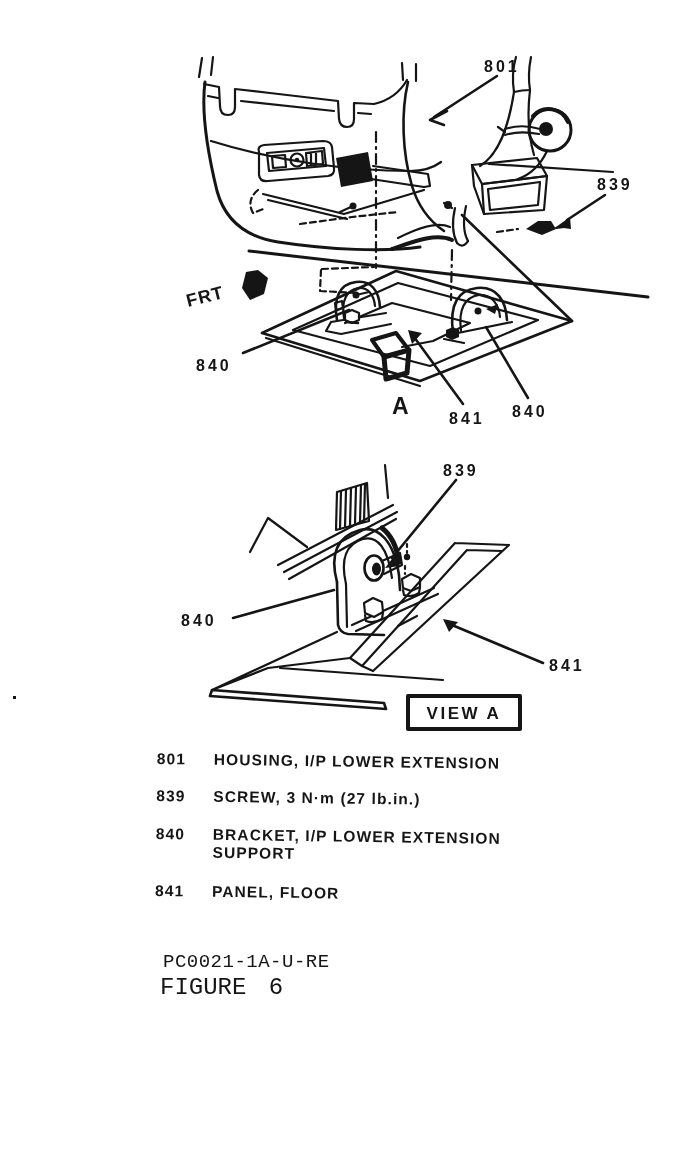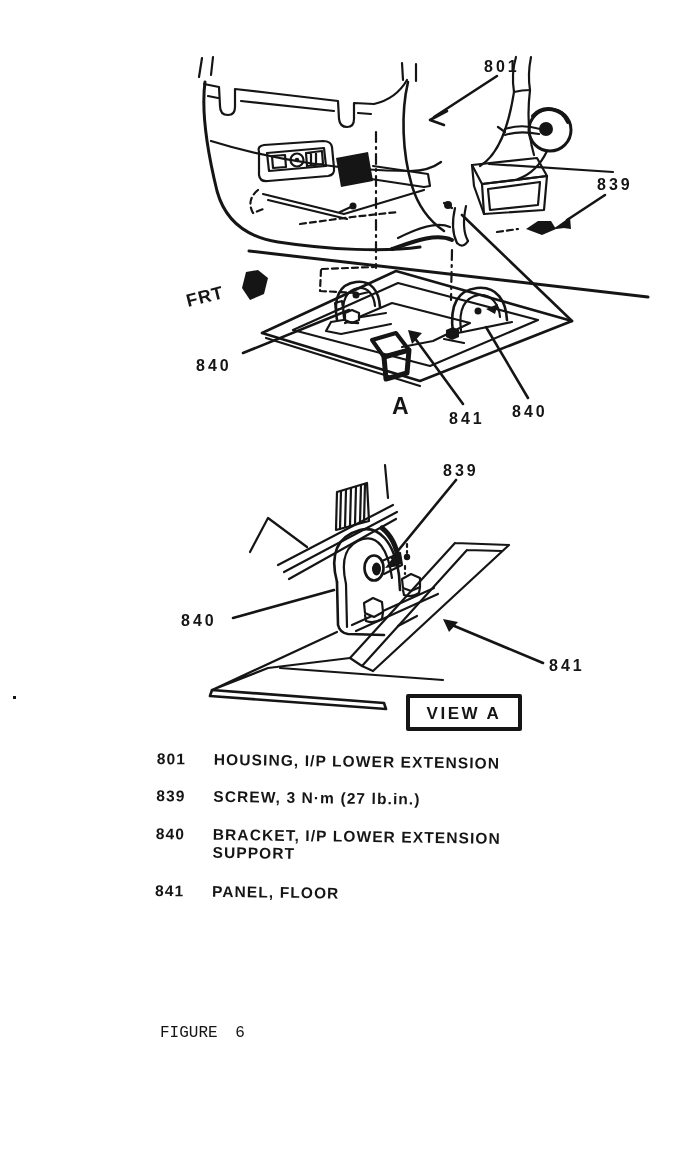--- a/index.html
+++ b/index.html
@@ -28,22 +28,22 @@
   .legend{position:absolute;left:157px;top:750px;width:436px;
           transform:rotate(0.8deg);transform-origin:left top;}
   .legend-row{display:flex;align-items:flex-start;line-height:18px;
               font-weight:bold;font-size:15.5px;letter-spacing:1.1px;}
   .legend-row.r1{margin-bottom:19px}.legend-row.r2{margin-bottom:20px}.legend-row.r3{margin-bottom:21px}
   .part-num{width:44px;flex:none;margin-right:13px;}
   .part-desc{width:345px;}
 
   .part-code{position:absolute;left:163px;top:951px;
              font-family:"Liberation Mono",monospace;font-size:19px;letter-spacing:0.5px;}
-  .figure-caption{position:absolute;left:160px;top:1024px;
-             font-family:"Liberation Mono",monospace;font-size:16px;word-spacing:8px;text-align:center;}
+  .figure-caption{position:absolute;left:160px;top:974px;
+             font-family:"Liberation Mono",monospace;font-size:24px;word-spacing:8px;text-align:center;}
   .speck{position:absolute;left:13px;top:696px;width:3px;height:3px;background:#151515;}
 </style>
 </head>
 <body>
 
 <div class="page">
 
   <svg class="fig1" width="688" height="440" viewBox="0 0 688 440">
 
     <g>
@@ -249,16 +249,17 @@
     <div class="legend-row r3">
       <span class="part-num">840</span>
       <span class="part-desc">BRACKET, I/P LOWER EXTENSION SUPPORT</span>
     </div>
     <div class="legend-row r4">
       <span class="part-num">841</span>
       <span class="part-desc">PANEL, FLOOR</span>
     </div>
   </div>
 
+  <div class="part-code">PC0021-1A-U-RE</div>
   <div class="figure-caption">FIGURE 6</div>
   <div class="speck"></div>
 
 </div>
 
 </body></html>

